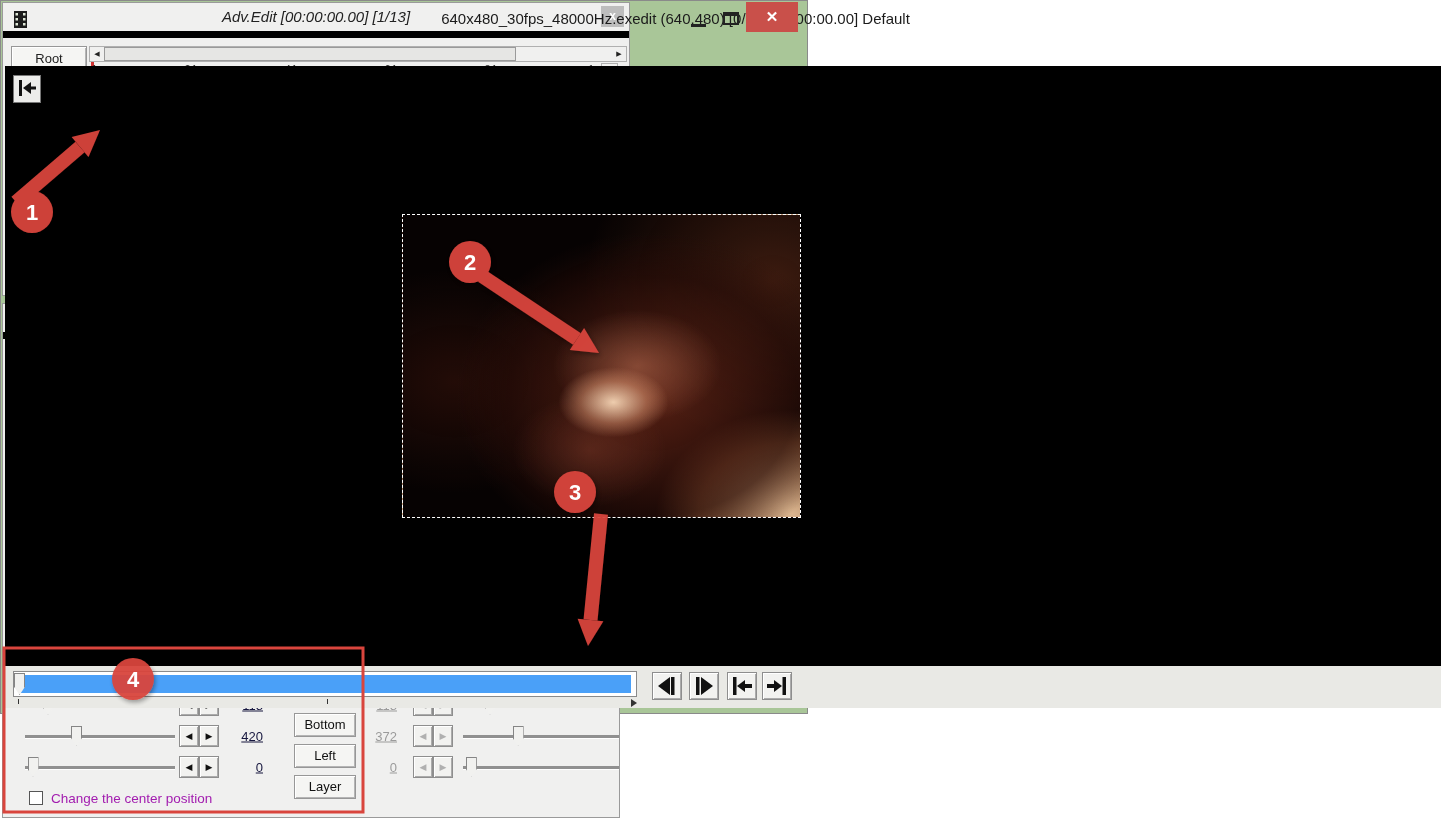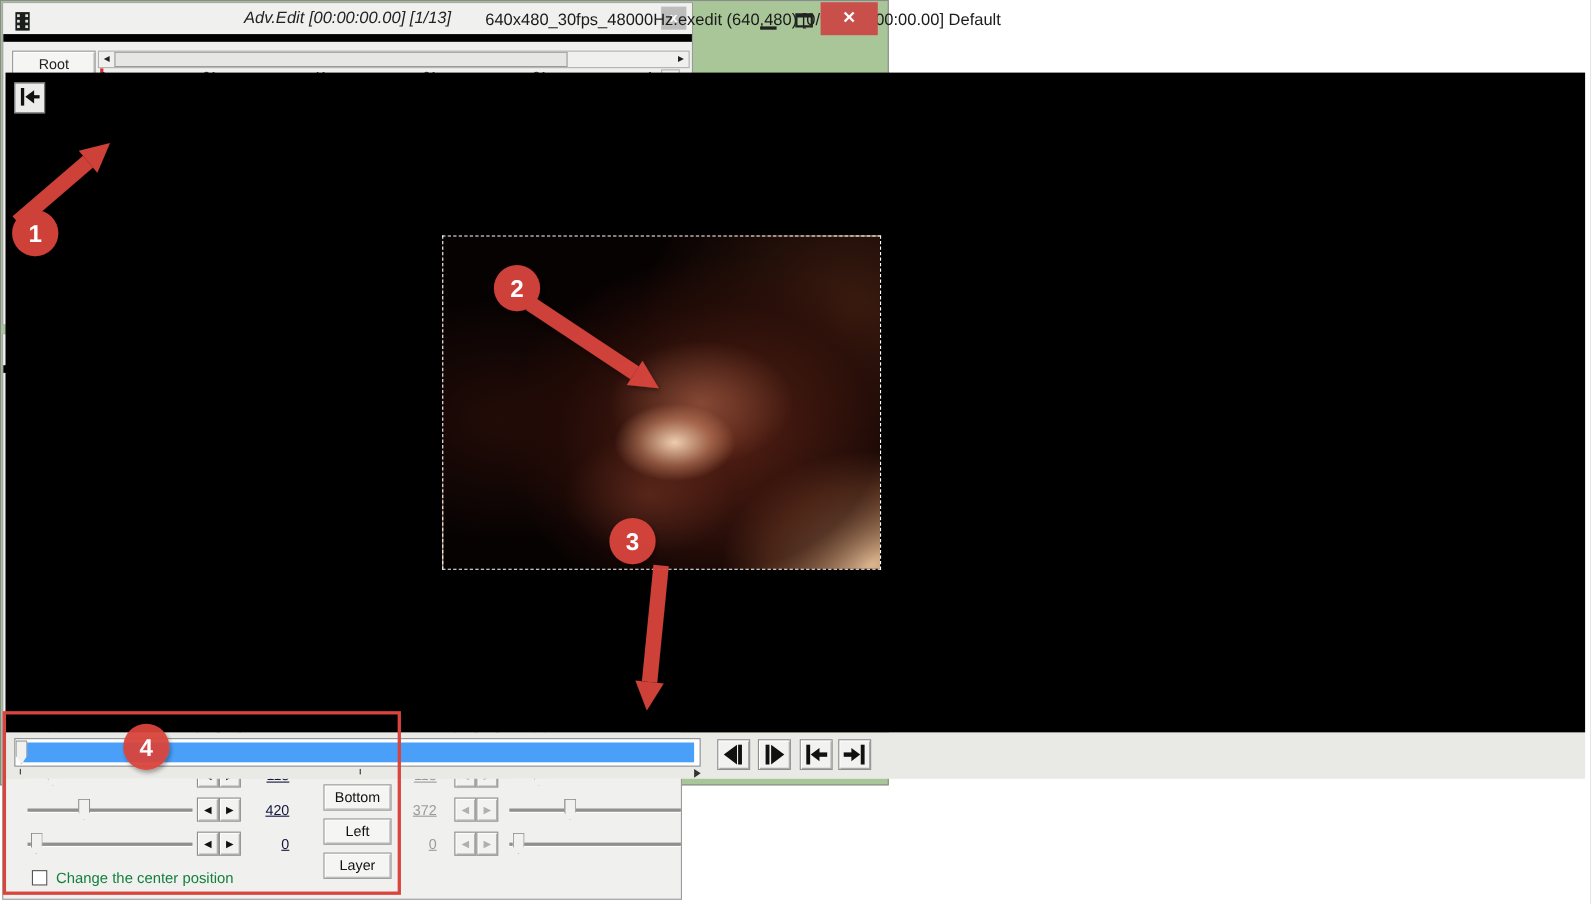--- a/index.html
+++ b/index.html
@@ -69,21 +69,21 @@
        text-decoration:underline;top:50%;transform:translateY(-50%);}
   .v1{left:214px;}.v2{left:348px;}
   .val.gray{color:#9b9b9b;}
   .pbtn{position:absolute;left:276px;width:76px;height:24px;top:50%;transform:translateY(-50%);font-size:13px;color:#111;margin-top:20px;}
   .clip-rows .pbtn{left:291px;width:62px;}
   #param-rows{position:absolute;left:0;top:86px;width:618px;}
   #clip-rows{position:absolute;left:0;top:354px;width:618px;}
   #synth-select{position:absolute;left:23px;top:277px;width:192px;height:23px;background:#fff;border:1px solid #707070;box-sizing:border-box;}
   #synth-select .sel-text{position:absolute;left:5px;top:0;line-height:21px;font-size:13px;color:#111;}
   #synth-select .sel-btn{position:absolute;right:1px;top:1px;bottom:1px;width:18px;font-size:8px;line-height:19px;text-align:center;color:#222;}
-  .flat-label{position:absolute;font-size:13.5px;color:#15803d;}
+  .flat-label{position:absolute;font-size:13.5px;color:#a21caf;}
   #refbtn{position:absolute;left:23px;top:307px;width:192px;height:24px;font-size:13px;color:#111;}
   
   #mainwin{left:632px;top:2px;width:808px;height:714px;background:var(--titlebar-green,#a9c698);border:1px solid #8a8a8a;box-sizing:border-box;}
   .mw-title{position:absolute;left:40px;right:135px;top:0;height:38px;line-height:38px;
             text-align:center;font-size:15px;color:#1b1b1b;white-space:nowrap;overflow:hidden;}
   .mw-min{position:absolute;left:691px;top:24px;width:15px;height:3px;background:#222;}
   .mw-max{position:absolute;left:723px;top:12px;width:16px;height:13px;border:2px solid #222;border-top-width:4px;box-sizing:border-box;background:transparent;}
   .mw-close{position:absolute;left:746px;top:2px;width:52px;height:30px;background:var(--close-red,#c9504a);
             color:#fff;text-align:center;font:bold 15px/30px "Liberation Sans",sans-serif;border:0;padding:0;}
   .mw-menubar{position:absolute;left:5px;right:5px;top:38px;height:28px;background:#f7f7f4;

